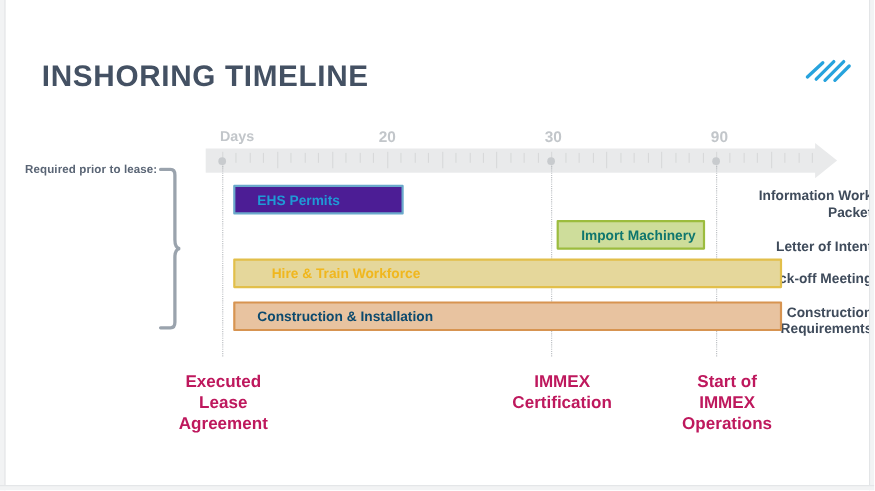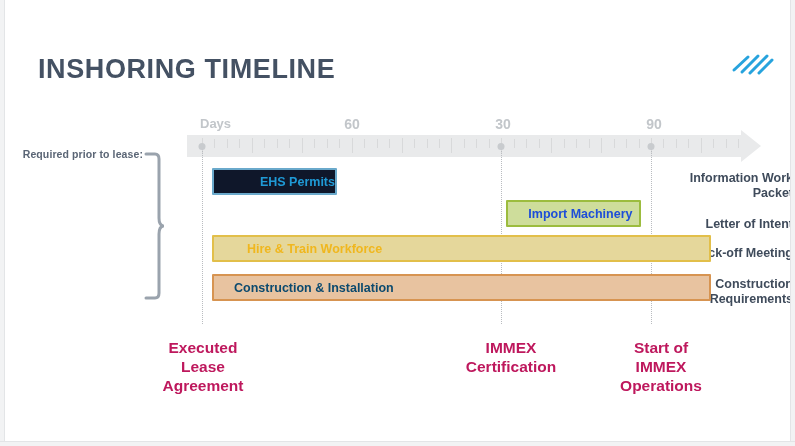--- a/index.html
+++ b/index.html
@@ -204,21 +204,21 @@
       <g stroke="#27a3dd" stroke-width="3" stroke-linecap="round">
         <line x1="3" y1="20" x2="17" y2="7"></line>
         <line x1="11" y1="22" x2="27" y2="6"></line>
         <line x1="19" y1="23" x2="36" y2="6"></line>
         <line x1="28" y1="23" x2="41" y2="10"></line>
       </g>
     </svg>
   </div>
 
   <div id="axis-label-days">Days</div>
-  <div class="axis-tick-label" id="tick-label-30" style="left:352px;">60</div>
+  <div class="axis-tick-label" id="tick-label-30" style="left:352px;">20</div>
   <div class="axis-tick-label" id="tick-label-60" style="left:503px;">30</div>
   <div class="axis-tick-label" id="tick-label-90" style="left:654px;">90</div>
 
   <div id="axis-bar">
     <div id="axis-ticks">
         <div class="tick major" style="left: 15px;"></div>
         <div class="tick minor" style="left: 27.4722px;"></div>
         <div class="tick minor" style="left: 39.9444px;"></div>
         <div class="tick minor" style="left: 52.4167px;"></div>
         <div class="tick major" style="left: 64.8889px;"></div>
@@ -290,25 +290,25 @@
     <div>Construction</div>
     <div>Requirements</div>
   </div>
 
   <div id="brace">
     <svg width="20" height="148" viewBox="0 0 20 148" xmlns="http://www.w3.org/2000/svg">
       <path d="M2 2 H11 Q15 2 15 7 V66 Q15 73 19 74 Q15 75 15 82 V141 Q15 146 11 146 H2" fill="none" stroke="#9aa3ad" stroke-width="3" stroke-linecap="round" stroke-linejoin="round"></path>
     </svg>
   </div>
 
-  <div class="bar" id="bar-0" style="left: 211.978px; width: 125px; top: 168px; background: #0f172a; border: 2px solid rgb(106, 169, 203); justify-content: flex-end;">
+  <div class="bar" id="bar-0" style="left: 211.978px; width: 155px; top: 168px; background: #4c1d95; border: 2px solid rgb(106, 169, 203);">
     <span class="bar-label" style="color: rgb(31, 154, 214);">EHS Permits</span>
   </div>
   <div class="bar" id="bar-2" style="left: 506.322px; width: 134.7px; top: 200px; background: rgb(206, 221, 155); border: 2px solid rgb(156, 188, 62);">
-    <span class="bar-label" style="color: #1d4ed8;">Import Machinery</span>
+    <span class="bar-label" style="color: #0f766e;">Import Machinery</span>
   </div>
   <div class="bar" id="bar-3" style="left: 211.978px; width: 498.889px; top: 235px; background: rgb(229, 215, 155); border: 2px solid rgb(226, 191, 74);">
     <span class="bar-label" style="color: rgb(240, 183, 30); padding-left: 33px;">Hire &amp; Train Workforce</span>
   </div>
   <div class="bar" id="bar-4" style="left: 211.978px; width: 498.889px; top: 274px; background: rgb(232, 195, 160); border: 2px solid rgb(215, 148, 81);">
     <span class="bar-label" style="color: #0c4a6e;">Construction &amp; Installation</span>
   </div>
 
   <div class="milestone-caption" style="left:203px; top:338px; width:180px;">
     <div>Executed</div>

